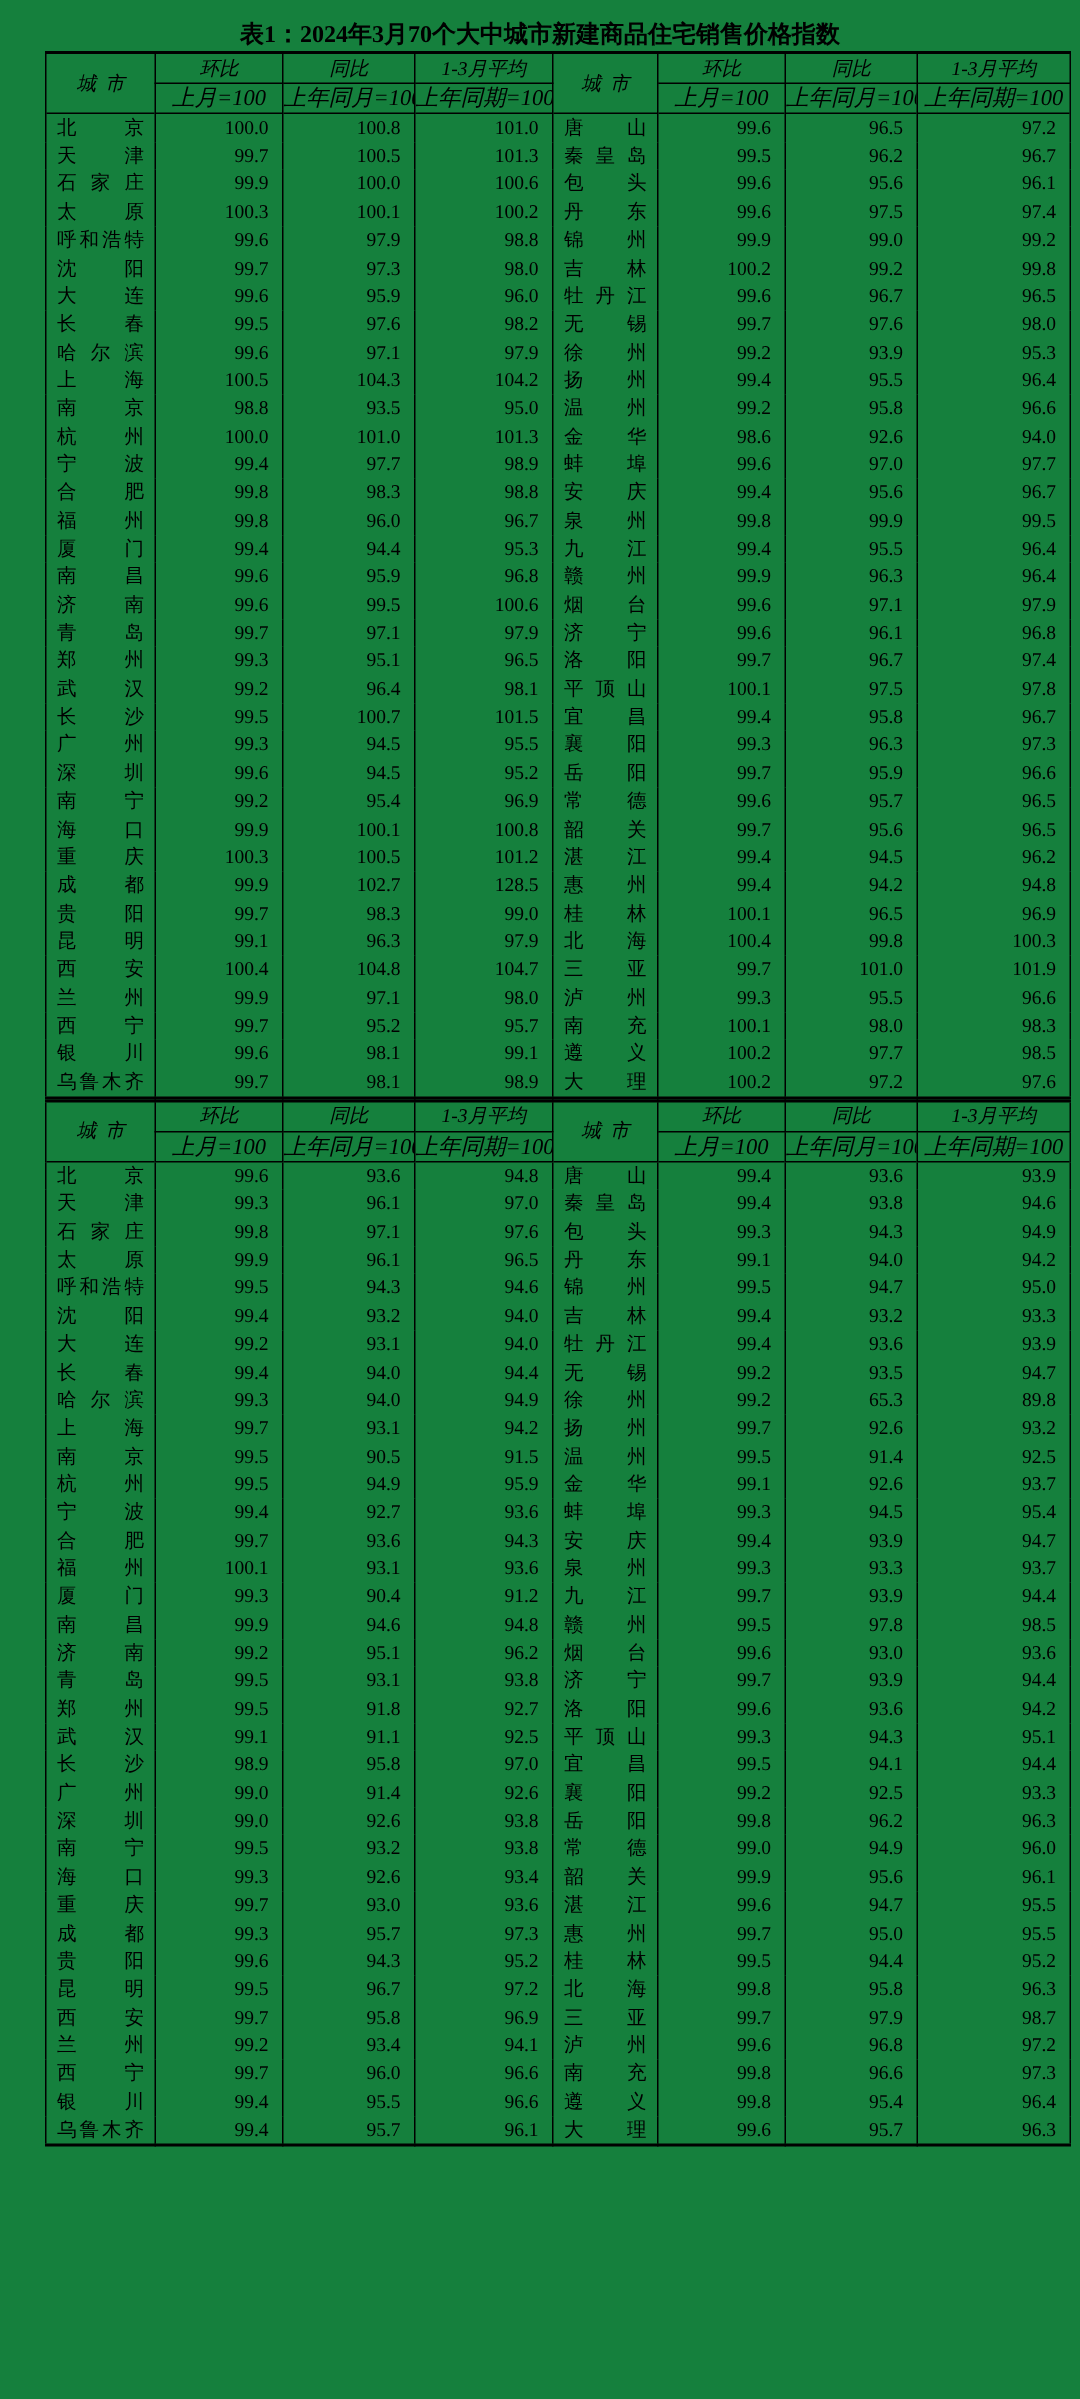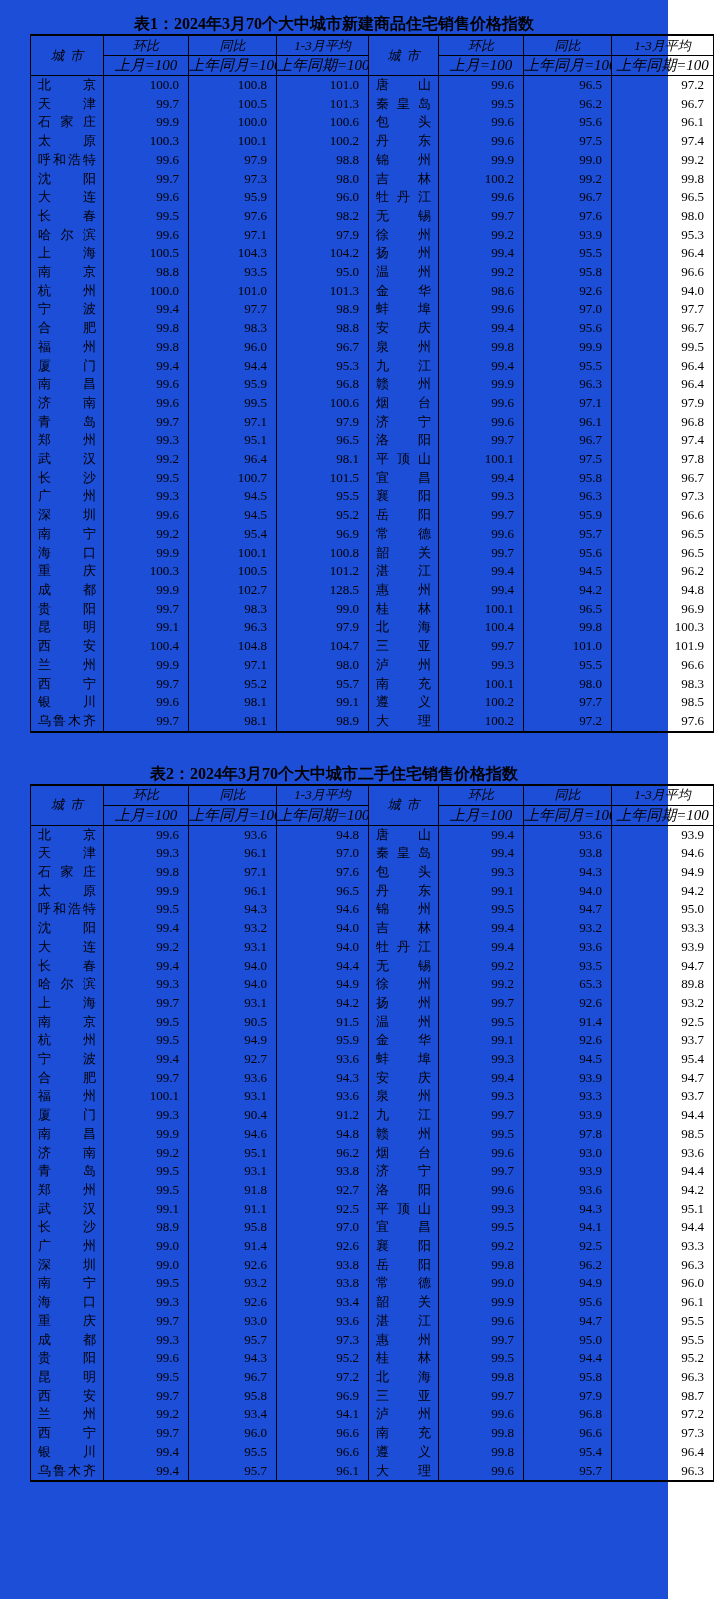--- a/index.html
+++ b/index.html
@@ -1,17 +1,17 @@
 <!DOCTYPE html>
 <html><head>
 <meta charset="utf-8">
 <style>
   html,body{margin:0;padding:0;background:#ffffff;}
   body{width:720px;color:#000;font-family:"Liberation Serif","DejaVu Serif",serif;}
-  .page{width:668px;min-height:1599px;background:#1d4ed8;}
+  .page{width:720px;min-height:1599px;background:#15803d;}
   .table-title{
     text-align:center;font-weight:bold;font-size:16px;line-height:20px;
     font-family:"Liberation Serif","DejaVu Serif",serif;
   }
   .t1-title{padding-top:14px;}
   .t2-title{padding-top:31px;}
   table.idx{
     border-collapse:collapse;table-layout:fixed;
     margin:0 0 0 30px;width:683px;
     border-top:2.5px solid #000;border-bottom:2.5px solid #000;
@@ -781,21 +781,20 @@
               <span>理</span>
             </span>
           </td>
           <td class="num">100.2</td>
           <td class="num">97.2</td>
           <td class="num">97.6</td>
         </tr>
       </tbody>
   </table>
 
-  <div class="table-title t2-title">表2：2024年3月70个大中城市二手住宅销售价格指数</div>
 
   <table class="idx t2">
     <colgroup>
       <col style="width:73px">
         <col style="width:85px">
         <col style="width:88px">
         <col style="width:92px">
       <col style="width:70px">
         <col style="width:85px">
         <col style="width:88px">

